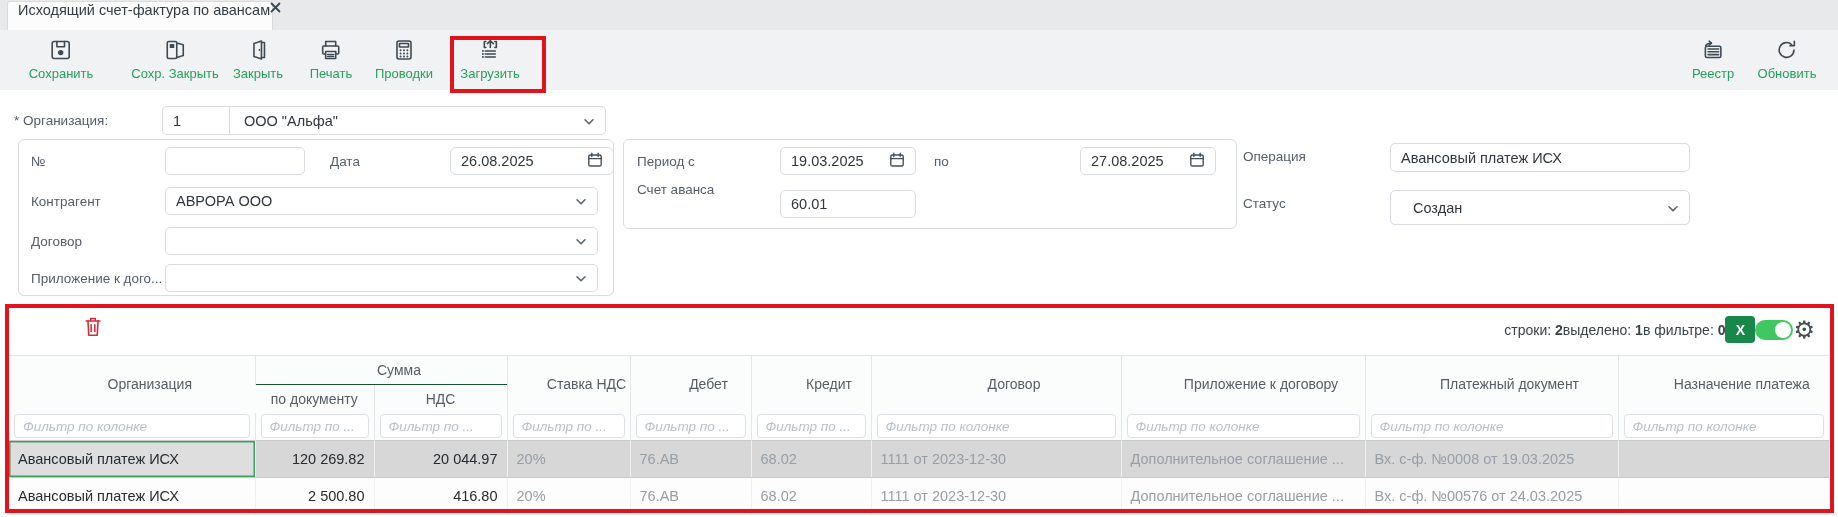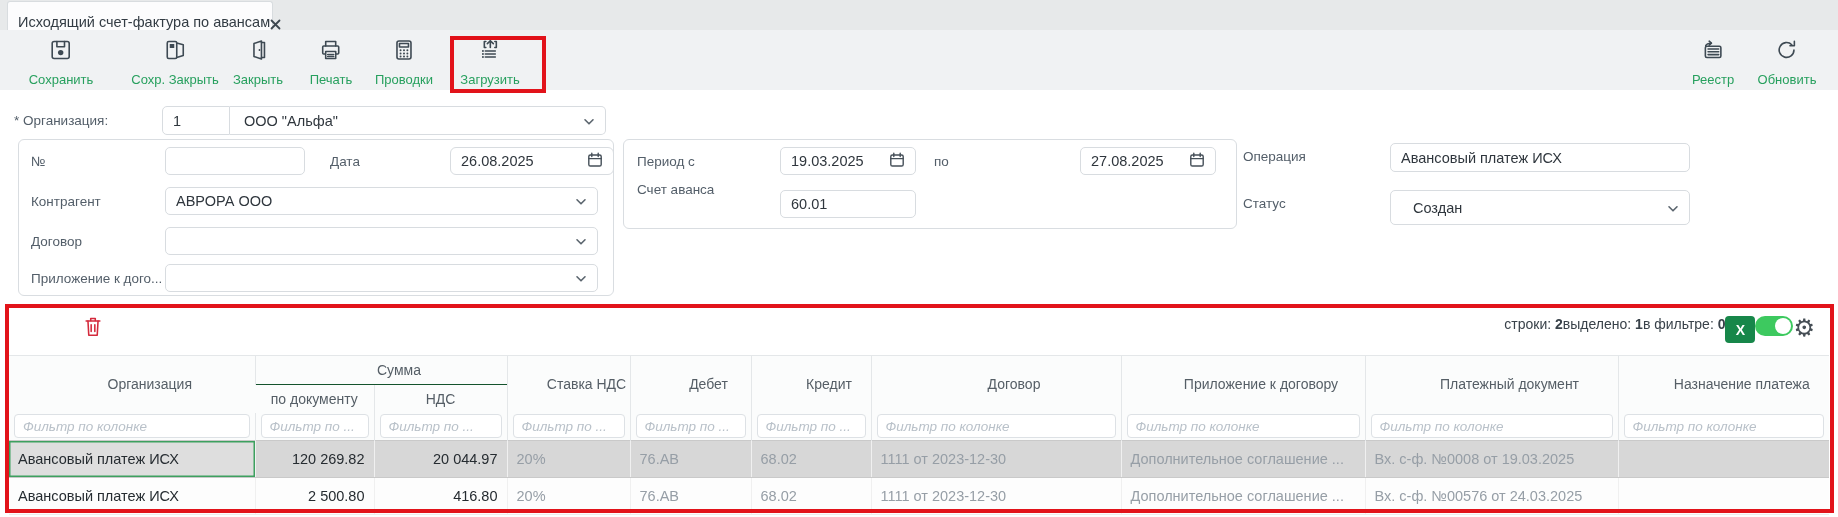--- a/index.html
+++ b/index.html
@@ -4,49 +4,49 @@
 <style>
   * { margin:0; padding:0; box-sizing:border-box; }
   html,body { background:#fff; }
   body { font-family:"Liberation Sans", sans-serif; color:#333a41; }
   .screen { position:relative; width:1838px; height:517px; background:#fff; overflow:hidden; }
 
   
   .tabstrip { position:absolute; left:0; top:0; width:1838px; height:30px; background:#e7e9ea; }
   .tab { position:absolute; left:7px; top:1px; height:29px; width:266px; background:#fcfcfd;
          border:1px solid #d8dcdf; border-bottom:none; border-radius:3px 3px 0 0;
-         display:flex; align-items:flex-end; padding:0 10px; }
+         display:flex; align-items:flex-start; padding:0 10px; }
   .tab-title { font-size:14.5px; color:#333c44; white-space:nowrap; }
   .tab-close { margin-left:auto; display:flex; align-items:center; cursor:pointer; }
 
   
   .toolbar { position:absolute; left:0; top:30px; width:1838px; height:60px; background:#f0f2f3; }
   .tbtn { position:absolute; top:8px; transform:translateX(-50%); display:flex; flex-direction:column;
-          align-items:center; gap:10px; cursor:pointer; }
+          align-items:center; gap:4px; cursor:pointer; }
   .tbtn svg { display:block; }
   .tlabel { font-size:13px; color:#27a05e; white-space:nowrap; }
   .icon-stroke { stroke:#3e4a53; fill:none; stroke-width:1.6; stroke-linecap:round; stroke-linejoin:round; }
 
   .annot-box { position:absolute; border:4px solid #e2131a; pointer-events:none; z-index:40; }
 
   
   .flabel { position:absolute; font-size:13.5px; color:#535e69; white-space:nowrap; }
   .ctrl { position:absolute; background:#fff; border:1px solid #d8dce0; border-radius:5px;
           display:flex; align-items:center; font-size:14.5px; color:#2f363d; padding:0 10px; }
   .ctrl .chev { margin-left:auto; }
   .ctrl .cal  { margin-left:auto; }
   .panel { position:absolute; border:1px solid #d9dde1; border-radius:6px; background:#fff; }
 
   .org-code { border-radius:5px 0 0 5px; }
   .org-combo { border-radius:0 5px 5px 0; border-left:none; }
 
   
   .grid-tools { position:absolute; left:9px; top:306px; width:1820px; height:48px; }
   .trash { position:absolute; left:73px; top:8px; cursor:pointer; }
-  .grid-right { position:absolute; right:14px; top:10px; display:flex; align-items:flex-start; }
+  .grid-right { position:absolute; right:14px; top:10px; display:flex; align-items:center; }
   .stat { font-size:14px; color:#39424a; }
   .stat b { font-weight:bold; }
   .xlsx-btn { width:30px; height:27px; background:#17874a; border-radius:4px; color:#fff;
               font-size:14px; font-weight:bold; display:flex; align-items:center; justify-content:center; cursor:pointer; }
   .toggle { width:38px; height:20px; border-radius:10px; background:#3dc95f; position:relative; cursor:pointer; }
   .toggle .knob { position:absolute; right:2px; top:2px; width:16px; height:16px; border-radius:50%; background:#fff; }
   .gear { font-family:"DejaVu Sans", sans-serif; font-size:24px; color:#474f56; line-height:1; cursor:pointer; }
 
   table.grid { position:absolute; left:9px; top:355px; width:1820px; border-collapse:collapse; table-layout:fixed; }
   table.grid th { font-weight:normal; font-size:14px; color:#555e66; background:#fbfcfc;

